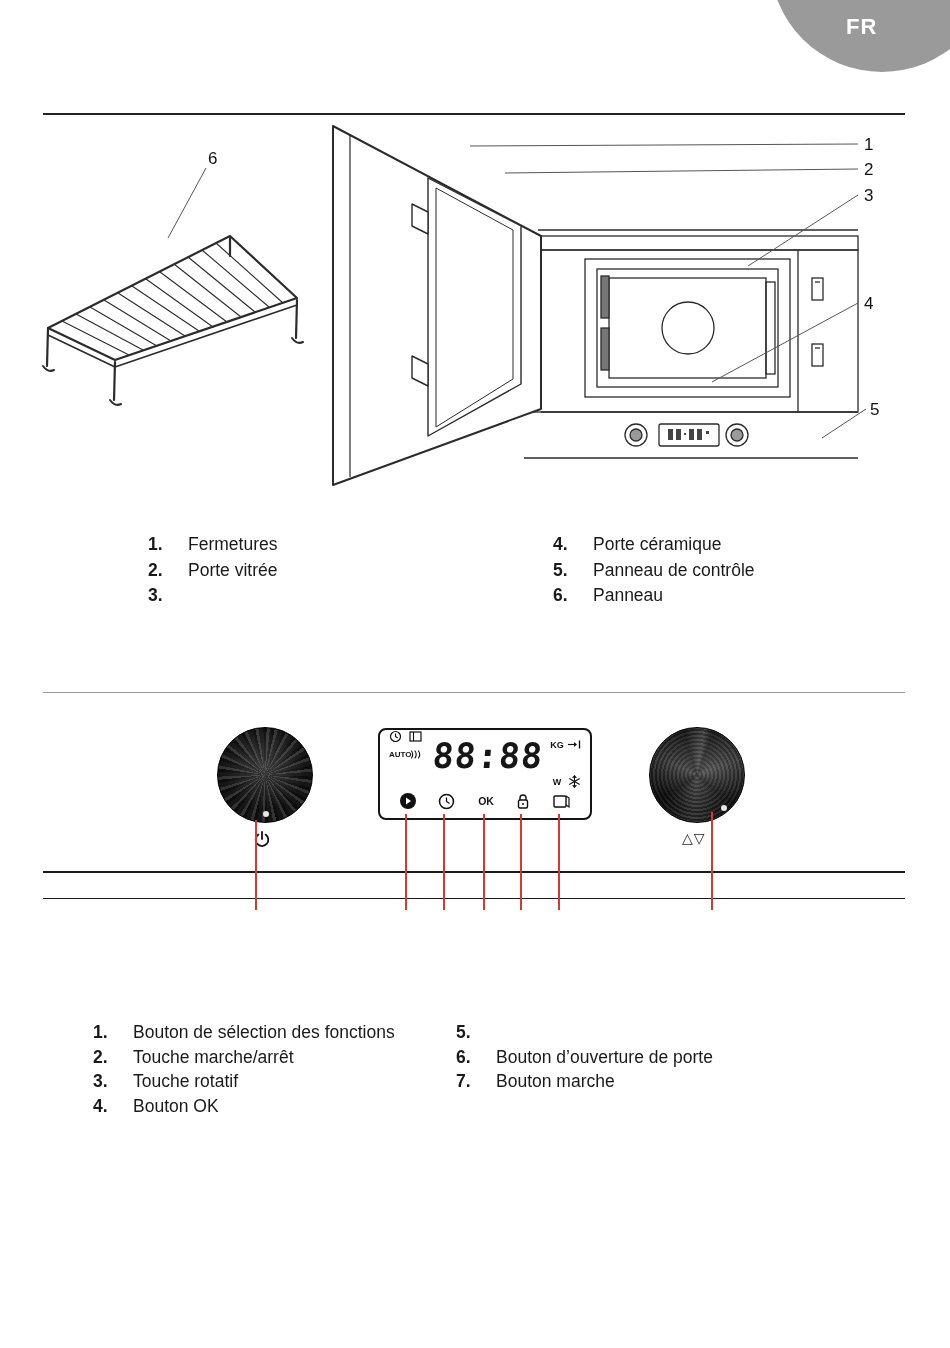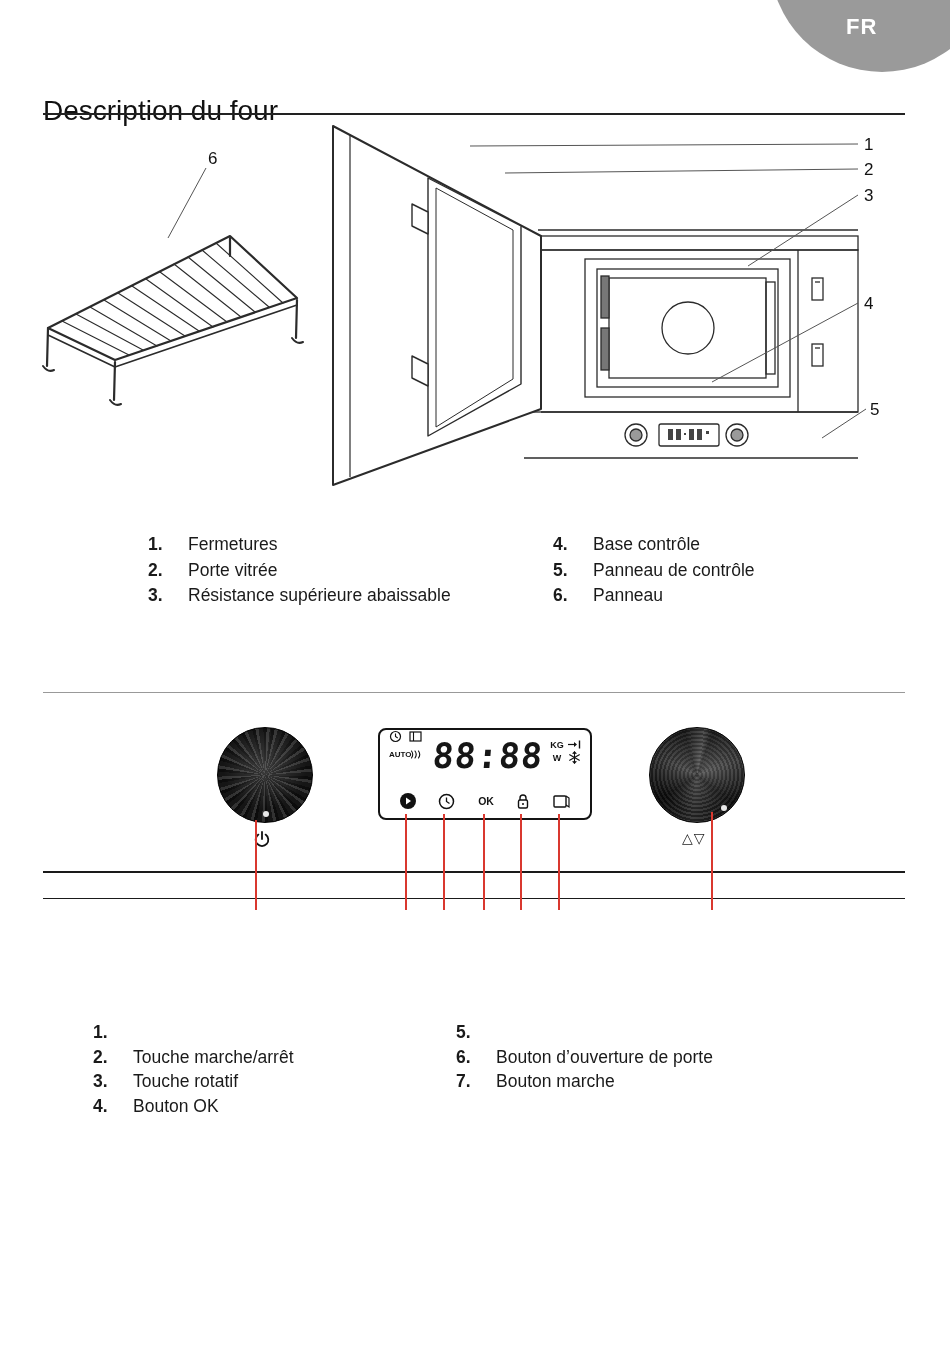--- a/index.html
+++ b/index.html
@@ -45,40 +45,39 @@
   .power-icon{position:absolute;left:253px;top:140px;}
   .updown{position:absolute;left:682px;top:140px;font-size:14px;color:#222;letter-spacing:1px;}
   
   .display{position:absolute;left:378px;top:38px;width:214px;height:92px;background:#fff;
            border:2.5px solid #141414;border-radius:8px;box-sizing:border-box;}
   .disp-ic-left{position:absolute;left:9px;top:0;display:grid;grid-template-columns:20px 20px;row-gap:5px;align-items:center;}
   .auto-label{font-size:8px;font-weight:bold;color:#111;}
   .digits{position:absolute;left:50px;top:6px;width:116px;text-align:center;
           font-family:"DejaVu Sans Mono",monospace;font-weight:bold;font-size:35px;
           color:#161616;transform:skewX(-5deg);letter-spacing:1px;}
-  .disp-ic-right{position:absolute;right:8px;top:9px;display:grid;grid-template-columns:18px 16px;row-gap:1px;align-items:center;justify-items:center;}
+  .disp-ic-right{position:absolute;right:8px;top:9px;display:grid;grid-template-columns:18px 16px;row-gap:25px;align-items:center;justify-items:center;}
   .kg-label,.w-label{font-size:9px;font-weight:bold;color:#111;}
   .disp-buttons{position:absolute;left:0;top:62px;width:100%;height:24px;}
   .dbtn{position:absolute;top:0;width:18px;height:18px;display:flex;align-items:center;justify-content:center;text-align:right;}
   .ok-label{font-size:10.5px;font-weight:bold;color:#111;}
   
   .hline1{position:absolute;left:43px;top:181px;width:862px;border-top:2px solid #1a1a1a;}
   .hline2{position:absolute;left:43px;top:208px;width:862px;border-top:1.5px solid #1a1a1a;}
   .redline{position:absolute;width:2px;background:#d9382f;}
   .page-number{position:absolute;left:878px;top:1258px;font-size:17px;color:#222;}
 </style>
 </head>
 <body>
 
 <div class="page">
 
   <div class="fr-badge"></div>
   <div class="fr-text">FR</div>
 
-  <h1 class="title">Description du four</h1>
   <div class="title-rule"></div>
 
   <div class="oven-fig">
     <svg viewBox="0 0 950 396" width="950" height="396">
 
       <g stroke="#2b2b2b" fill="none" stroke-width="1.1" stroke-linejoin="round" stroke-linecap="round">
         <path d="M62,205L129,239 M76,198L143,234 M90,191L157,230 M104,184L171,225 M118,177L185,220 M132,170L199,215 M146,163L213,211 M160,156L227,206 M174,148L241,201 M188,141L255,196 M202,134L269,191 M216,127L283,187"></path>
         <polygon points="48,212 230,120 297,182 115,244" stroke-width="2.2"></polygon>
         <path d="M48,219 L115,251 M115,251 L297,189" stroke-width="1.6"></path>
         <path d="M48,212 L47,250 M115,246 L114,284 M297,184 L296,222 M230,122 L230,140" stroke-width="2.2"></path>
@@ -154,27 +153,26 @@
     <div class="row">
         <span class="num">1.</span>
         <span class="lbl">Fermetures</span>
       </div>
     <div class="row">
         <span class="num">2.</span>
         <span class="lbl">Porte vitrée</span>
       </div>
     <div class="row">
         <span class="num">3.</span>
-        <span class="lbl">Résistance supérieure abaissable</span>
       </div>
   </div>
   <div class="legend legend1-c2">
     <div class="row">
         <span class="num">4.</span>
-        <span class="lbl">Base contrôle</span>
+        <span class="lbl">Porte céramique</span>
       </div>
     <div class="row">
         <span class="num">5.</span>
         <span class="lbl">Panneau de contrôle</span>
       </div>
     <div class="row">
         <span class="num">6.</span>
         <span class="lbl">Panneau</span>
       </div>
   </div>
@@ -276,20 +274,21 @@
     <div class="redline" style="left:443px;top:124px;height:96px;"></div>
     <div class="redline" style="left:483px;top:124px;height:96px;"></div>
     <div class="redline" style="left:520px;top:124px;height:96px;"></div>
     <div class="redline" style="left:558px;top:124px;height:96px;"></div>
     <div class="redline" style="left:711px;top:122px;height:98px;"></div>
   </div>
 
   <div class="legend legend2-c1">
     <div class="row">
         <span class="num">1.</span>
+        <span class="lbl">Bouton de sélection des fonctions</span>
       </div>
     <div class="row">
         <span class="num">2.</span>
         <span class="lbl">Touche marche/arrêt</span>
       </div>
     <div class="row">
         <span class="num">3.</span>
         <span class="lbl">Touche rotatif</span>
       </div>
     <div class="row">

